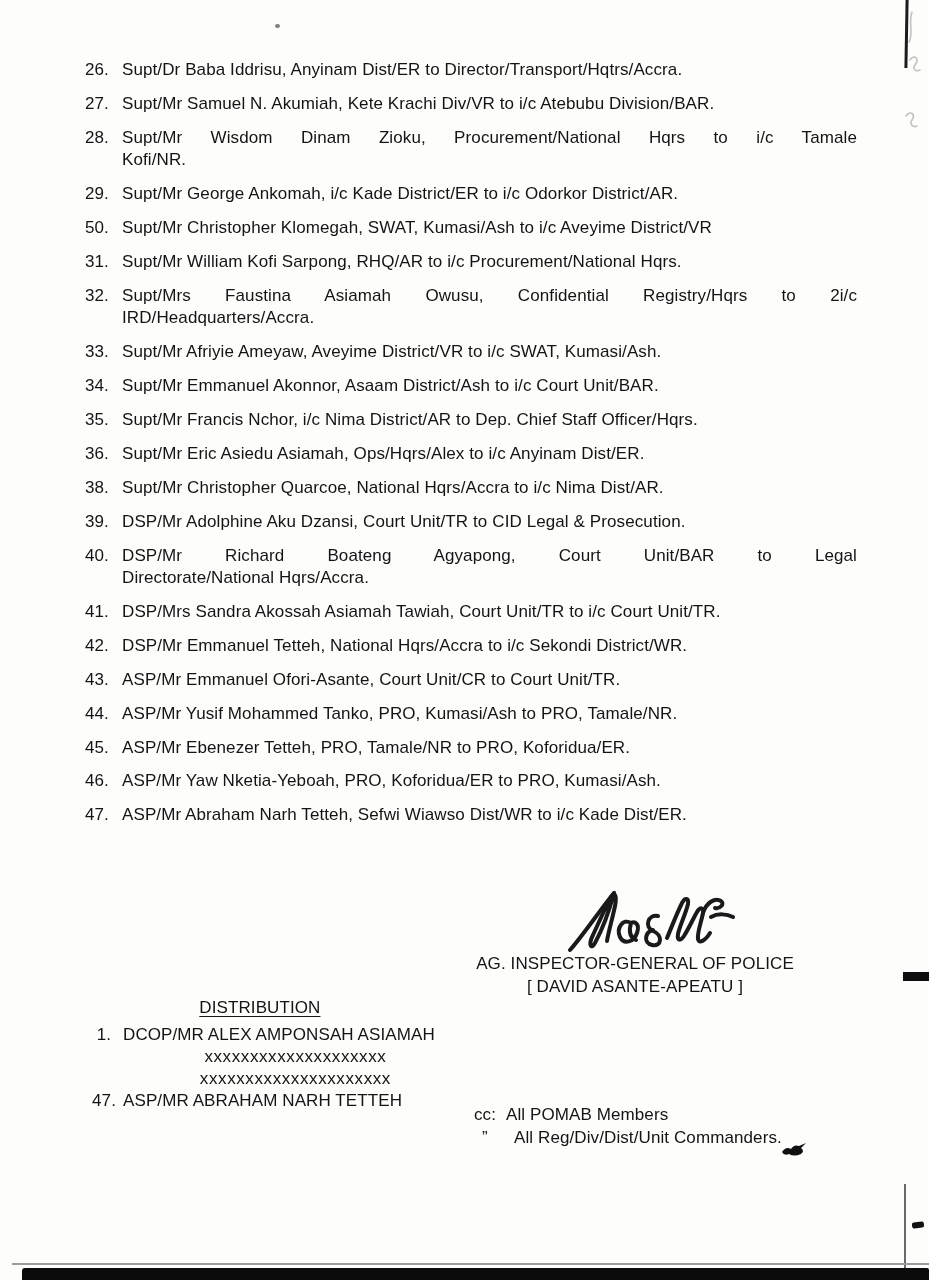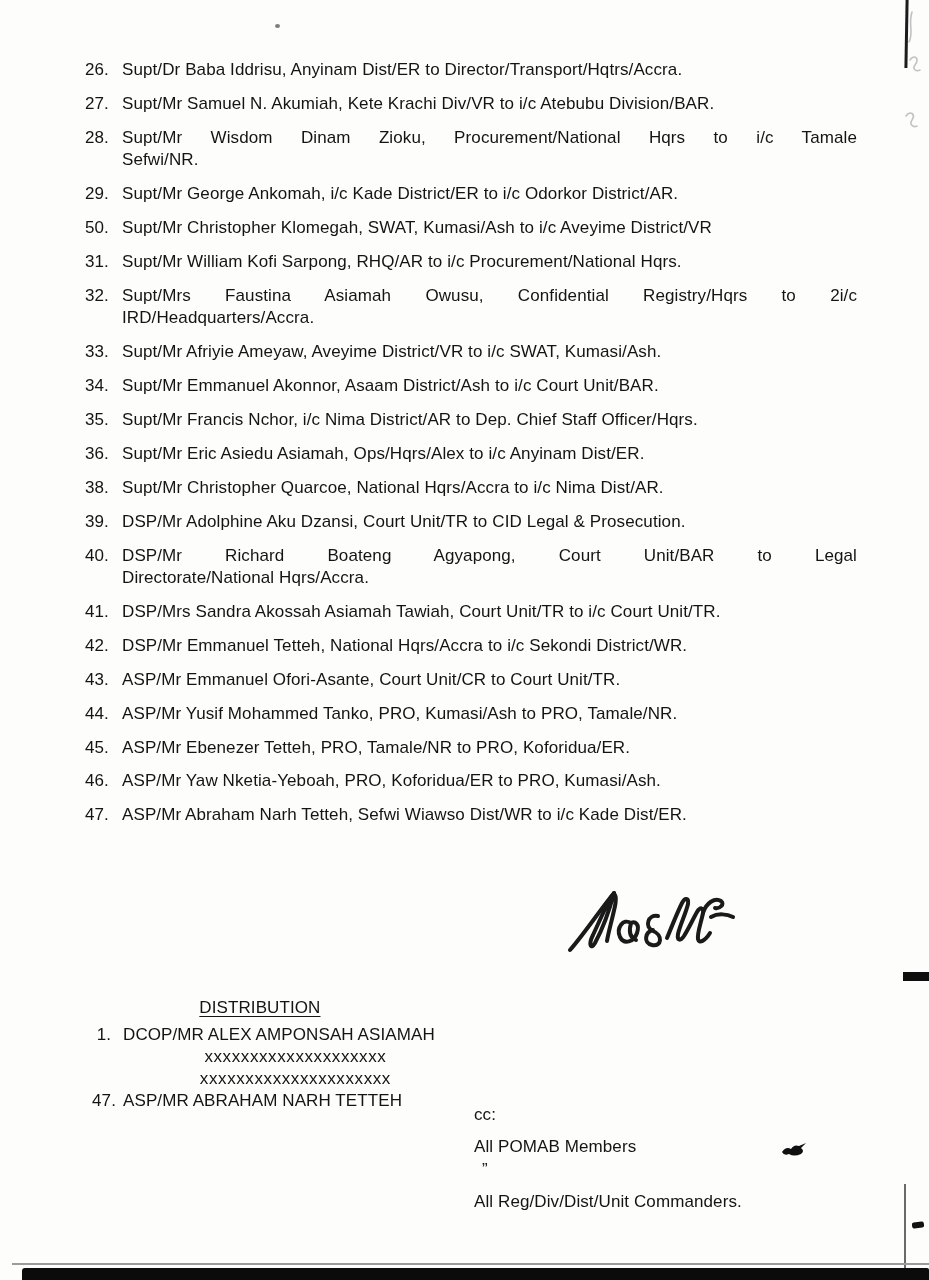--- a/index.html
+++ b/index.html
@@ -21,21 +21,21 @@
   .signoff div{line-height:22.5px;}
   
   .dist{position:absolute;left:85px;top:997px;text-align:center;}
   .dist-head{display:inline-block;line-height:22px;text-decoration:underline;text-underline-offset:3px;margin-bottom:5px;}
   .dist-entry{display:flex;}
   .dist-entry .num{flex:0 0 38px;line-height:22px;}
   .dist-lines{line-height:22px;}
   .dist-lines .xline{padding-left:33px;letter-spacing:.6px;}
   
   .cc{position:absolute;left:474px;top:1103px;}
-  .cc-row{display:flex;line-height:23px;flex-direction:column;}
+  .cc-row{display:flex;line-height:23px;}
   .cc-label{flex:0 0 32px;}
   .cc-label.ditto{padding-left:8px;}
   .cc-arrow{position:absolute;left:780px;top:1142px;}
   
   .dot-top{position:absolute;left:275px;top:24px;width:5px;height:4px;background:#7d7d7d;border-radius:50%;}
   .vline-top{position:absolute;left:905px;top:0;width:2.5px;height:68px;background:#1c1c1c;transform:rotate(1deg);}
   .squiggle-top{position:absolute;left:900px;top:8px;}
   .bar-right{position:absolute;left:903px;top:972px;width:26px;height:9px;background:#0e0e0e;}
   .vline-bottom{position:absolute;left:904px;top:1184px;width:1.5px;height:84px;background:#6a6a6a;}
   .blob-right{position:absolute;left:912px;top:1222px;width:12px;height:6px;background:#121212;border-radius:2px;transform:rotate(-8deg);}
@@ -67,21 +67,21 @@
     <div class="item">
         <span class="num">27.</span>
         <span class="txt">
           <span class="line">Supt/Mr Samuel N. Akumiah, Kete Krachi Div/VR to i/c Atebubu Division/BAR.</span>
         </span>
       </div>
     <div class="item">
         <span class="num">28.</span>
         <span class="txt">
           <span class="line j">Supt/Mr Wisdom Dinam Zioku, Procurement/National Hqrs to i/c Tamale</span>
-          <span class="line">Sefwi/NR.</span>
+          <span class="line">Kofi/NR.</span>
         </span>
       </div>
     <div class="item">
         <span class="num">29.</span>
         <span class="txt">
           <span class="line">Supt/Mr George Ankomah, i/c Kade District/ER to i/c Odorkor District/AR.</span>
         </span>
       </div>
     <div class="item">
         <span class="num">50.</span>
@@ -194,20 +194,24 @@
       <path d="M2,64 C16,48 32,24 46,7"></path>
       <path d="M46,7 C42,22 34,44 27,57 C23,64 20,59 25,49 C31,36 39,18 43,11 C47,5 49,10 47,20 C44,34 40,48 39,55"></path>
       <path d="M63,37 C55,32 48,42 52,51 C56,59 66,56 69,47 C72,38 67,35 63,37 C61,44 61,51 68,54"></path>
       <path d="M90,30 C80,28 76,41 85,45 C95,49 94,61 84,59 C75,57 77,46 85,44"></path>
       <path d="M99,52 C104,40 109,27 114,17 C117,11 121,12 120,18 C118,27 112,39 110,48 C109,54 112,56 116,50 C121,42 125,33 129,26 C132,21 136,21 135,27 C133,37 129,47 130,53 C131,58 137,55 142,47"></path>
       <path d="M135,27 C138,17 147,11 153,15 C157,18 152,23 147,22"></path>
       <path d="M143,31 C150,27 159,28 165,31"></path>
     </g>
   </svg>
 
+  <div class="signoff">
+    <div>AG. INSPECTOR-GENERAL OF POLICE</div>
+    <div>[ DAVID ASANTE-APEATU ]</div>
+  </div>
 
   <div class="dist">
     <span class="dist-head">DISTRIBUTION</span>
     <div class="dist-entry">
       <span class="num">1.</span>
       <div class="dist-lines">
         <div>DCOP/MR ALEX AMPONSAH ASIAMAH</div>
         <div class="xline">xxxxxxxxxxxxxxxxxxxx</div>
         <div class="xline">xxxxxxxxxxxxxxxxxxxxx</div>
       </div>

